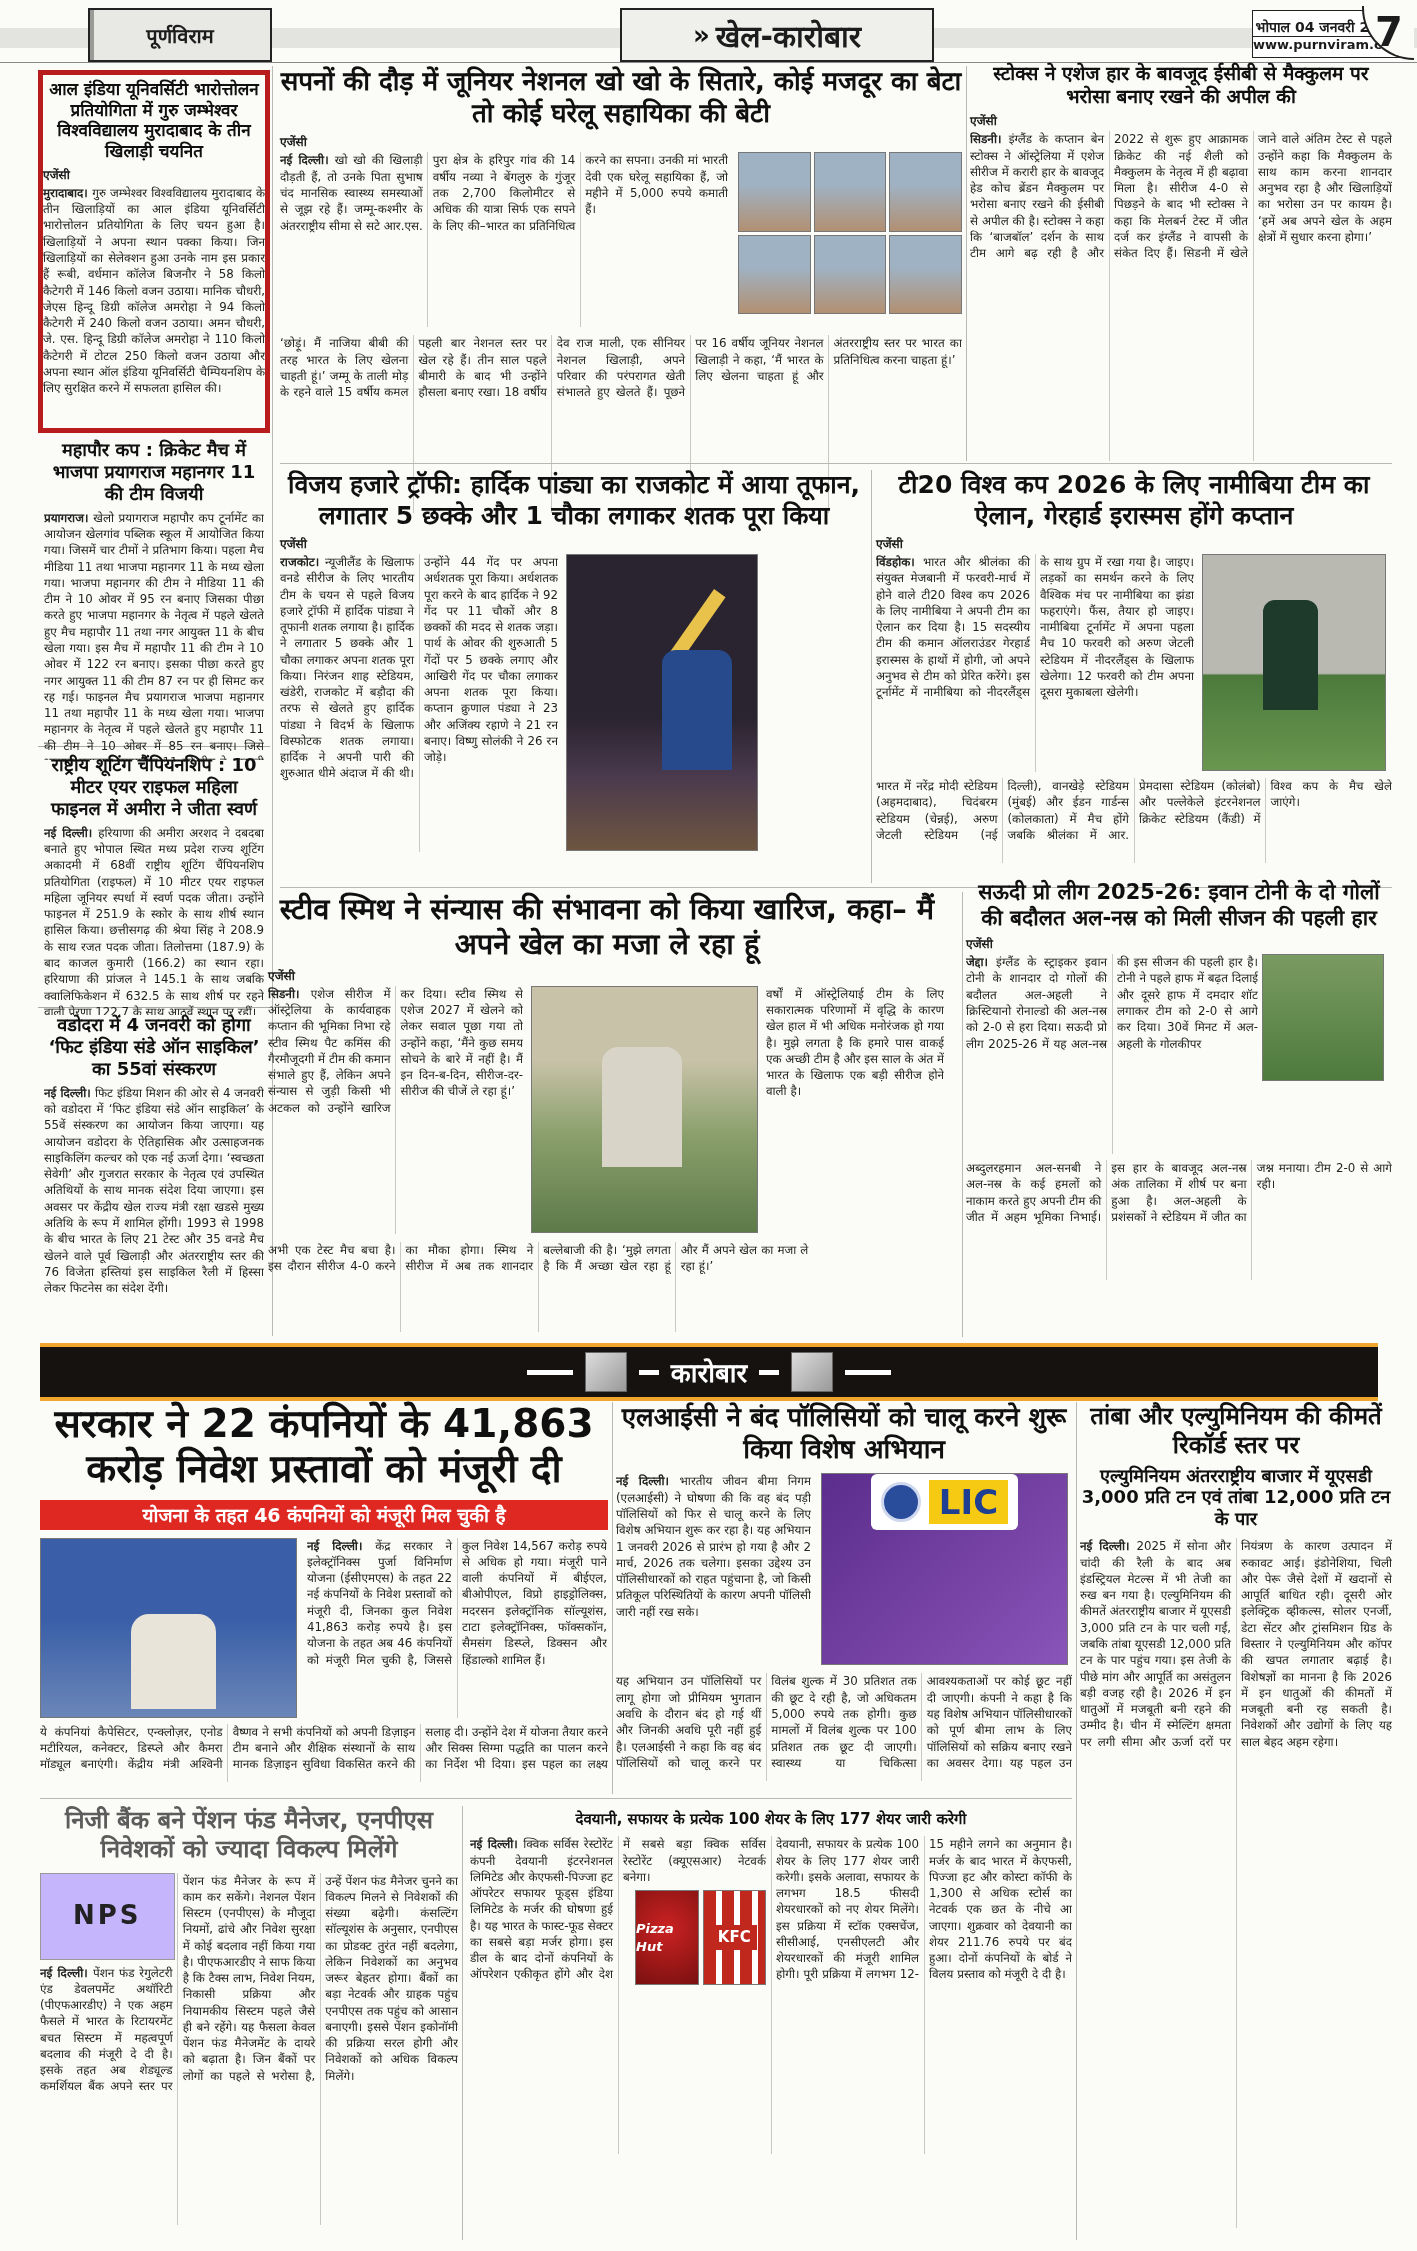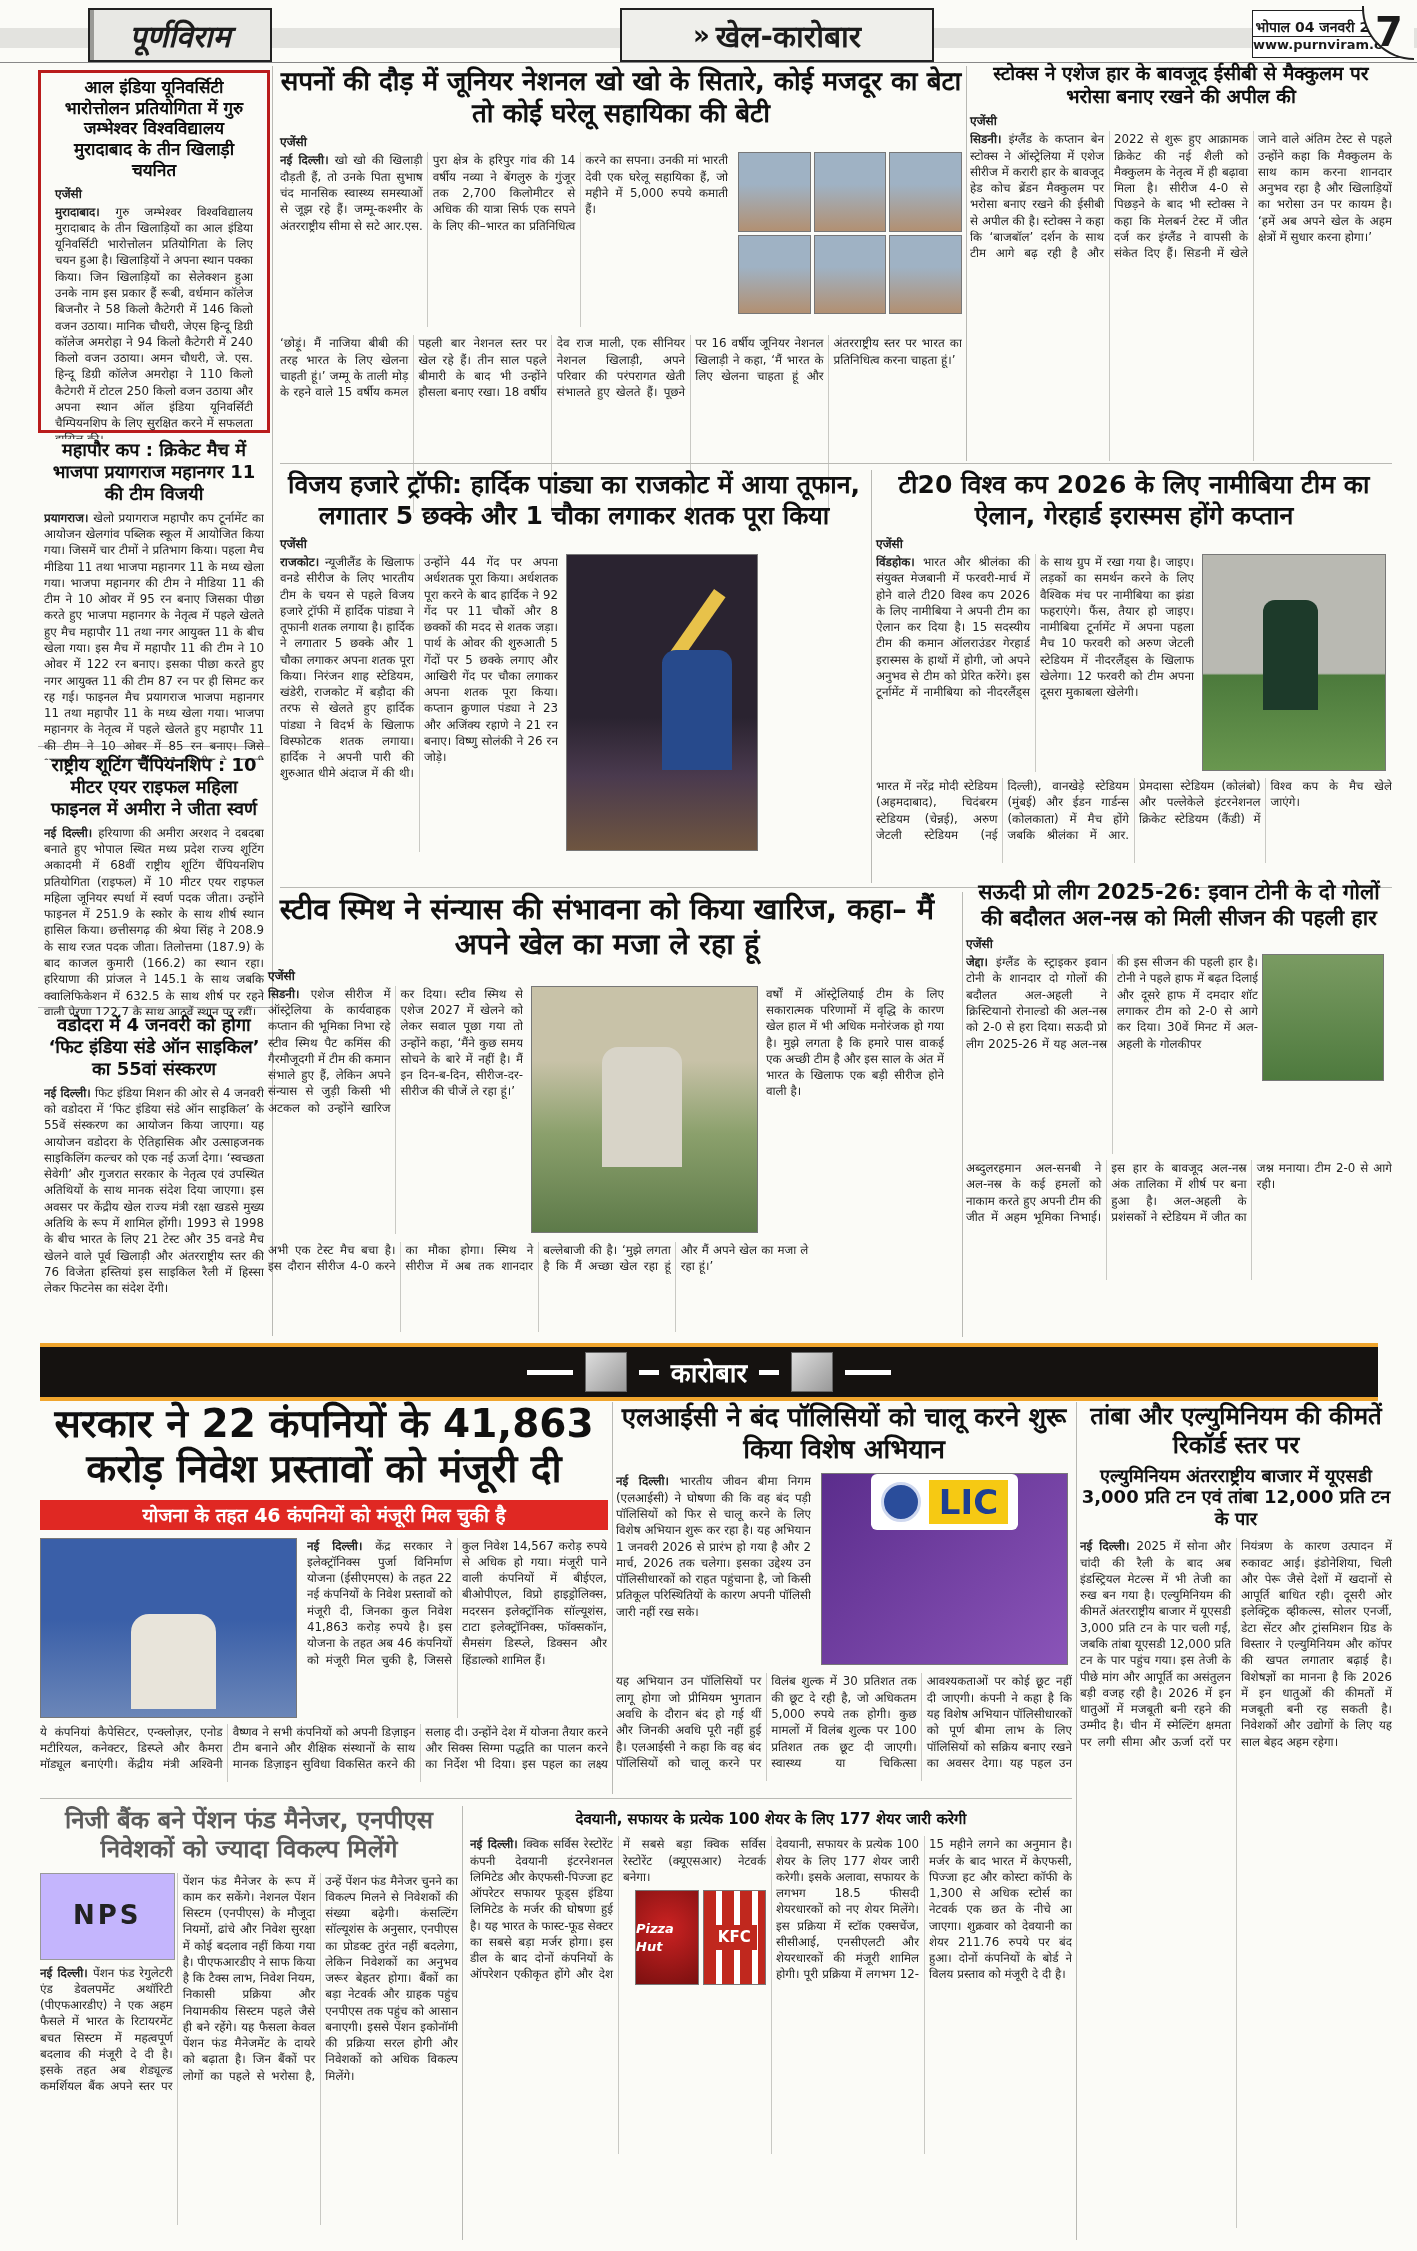--- a/index.html
+++ b/index.html
@@ -15,21 +15,21 @@
   .c4{column-count:4;column-gap:10px;column-rule:1px solid #c9c9c4;}
   .c5{column-count:5;column-gap:10px;column-rule:1px solid #c9c9c4;}
   .clip{overflow:hidden;}
   .vrule{position:absolute;width:1px;background:#b9b9b4;}
   .hrule{position:absolute;height:1px;background:#b9b9b4;}
   .photo{background:#888;border:1px solid #777;}
   
   #mast-band{position:absolute;left:0;top:28px;width:1417px;height:20px;background:#e3e3df;}
   .mastbox{position:absolute;background:#ededE8;border:2px solid #222;display:flex;align-items:center;justify-content:center;}
   #logo-box{left:88px;top:8px;width:180px;height:50px;background:#e8e8e4;box-shadow:6px 0 0 -2px #9a9a96 inset;}
-  #logo-box span{font-size:30px;font-weight:bold;font-style:italic;}
+  #logo-box span{font-size:20px;font-weight:bold;}
   #section-box{left:620px;top:8px;width:310px;height:50px;background:#efefEB;}
   #section-box .arrow{color:#111;font-size:26px;font-weight:bold;margin-right:6px;}
   #section-box .txt{font-size:30px;font-weight:bold;}
   #date-box{left:1252px;top:10px;width:148px;height:46px;flex-direction:column;background:#fff;border:1.5px solid #222;}
   #date-box .d1{font-size:14px;font-weight:bold;}
   #date-box .d2{font-size:13px;font-weight:bold;border-top:1px solid #222;width:100%;text-align:center;}
   #pageno{position:absolute;left:1362px;top:6px;width:50px;height:52px;font-size:40px;font-weight:bold;display:flex;align-items:center;justify-content:center;border:2px solid #222;border-radius:0 0 0 60px;border-top:none;border-right:none;background:#fbfbf7;}
   
   #biz-banner{position:absolute;left:40px;top:1343px;width:1338px;height:50px;background:#151210;border-top:4px solid #f0a52d;border-bottom:4px solid #f0a52d;display:flex;align-items:center;justify-content:center;gap:12px;}
   #biz-banner .dash{width:46px;height:5px;background:#fff;}
@@ -74,21 +74,21 @@
     <span class="arrow">»</span>
     <span class="txt">खेल-कारोबार</span>
   </div>
   <div class="mastbox" id="date-box">
     <span class="d1">भोपाल 04 जनवरी 2026</span>
     <span class="d2">www.purnviram.com</span>
   </div>
   <div id="pageno">7</div>
   <div class="hrule" style="left:0;top:62px;width:1417px;background:#888;"></div>
 
-  <div class="abs" style="left:38px;top:70px;width:232px;height:363px;border:3px solid #b91c1c;padding:4px 14px;box-sizing:border-box;">
+  <div class="abs" style="left:38px;top:70px;width:232px;height:363px;border:5px solid #b91c1c;padding:4px 0;box-sizing:border-box;">
     <div class="hl" style="font-size:17px;">आल इंडिया यूनिवर्सिटी भारोत्तोलन प्रतियोगिता में गुरु जम्भेश्वर विश्वविद्यालय मुरादाबाद के तीन खिलाड़ी चयनित</div>
     <div class="byline">एजेंसी</div>
     <div class="body clip" style="height:235px;">
       <span class="dl">मुरादाबाद। </span>
       <span>गुरु जम्भेश्वर विश्वविद्यालय मुरादाबाद के तीन खिलाड़ियों का आल इंडिया यूनिवर्सिटी भारोत्तोलन प्रतियोगिता के लिए चयन हुआ है। खिलाड़ियों ने अपना स्थान पक्का किया। जिन खिलाड़ियों का सेलेक्शन हुआ उनके नाम इस प्रकार हैं रूबी, वर्धमान कॉलेज बिजनौर ने 58 किलो कैटेगरी में 146 किलो वजन उठाया। मानिक चौधरी, जेएस हिन्दू डिग्री कॉलेज अमरोहा ने 94 किलो कैटेगरी में 240 किलो वजन उठाया। अमन चौधरी, जे. एस. हिन्दू डिग्री कॉलेज अमरोहा ने 110 किलो कैटेगरी में टोटल 250 किलो वजन उठाया और अपना स्थान ऑल इंडिया यूनिवर्सिटी चैम्पियनशिप के लिए सुरक्षित करने में सफलता हासिल की। </span>
     </div>
   </div>
 
   <div class="abs" style="left:38px;top:437px;width:232px;height:310px;padding:2px 6px;box-sizing:border-box;border-bottom:1px solid #aaa;">
     <div class="hl" style="font-size:18px;">महापौर कप : क्रिकेट मैच में भाजपा प्रयागराज महानगर 11 की टीम विजयी</div>

